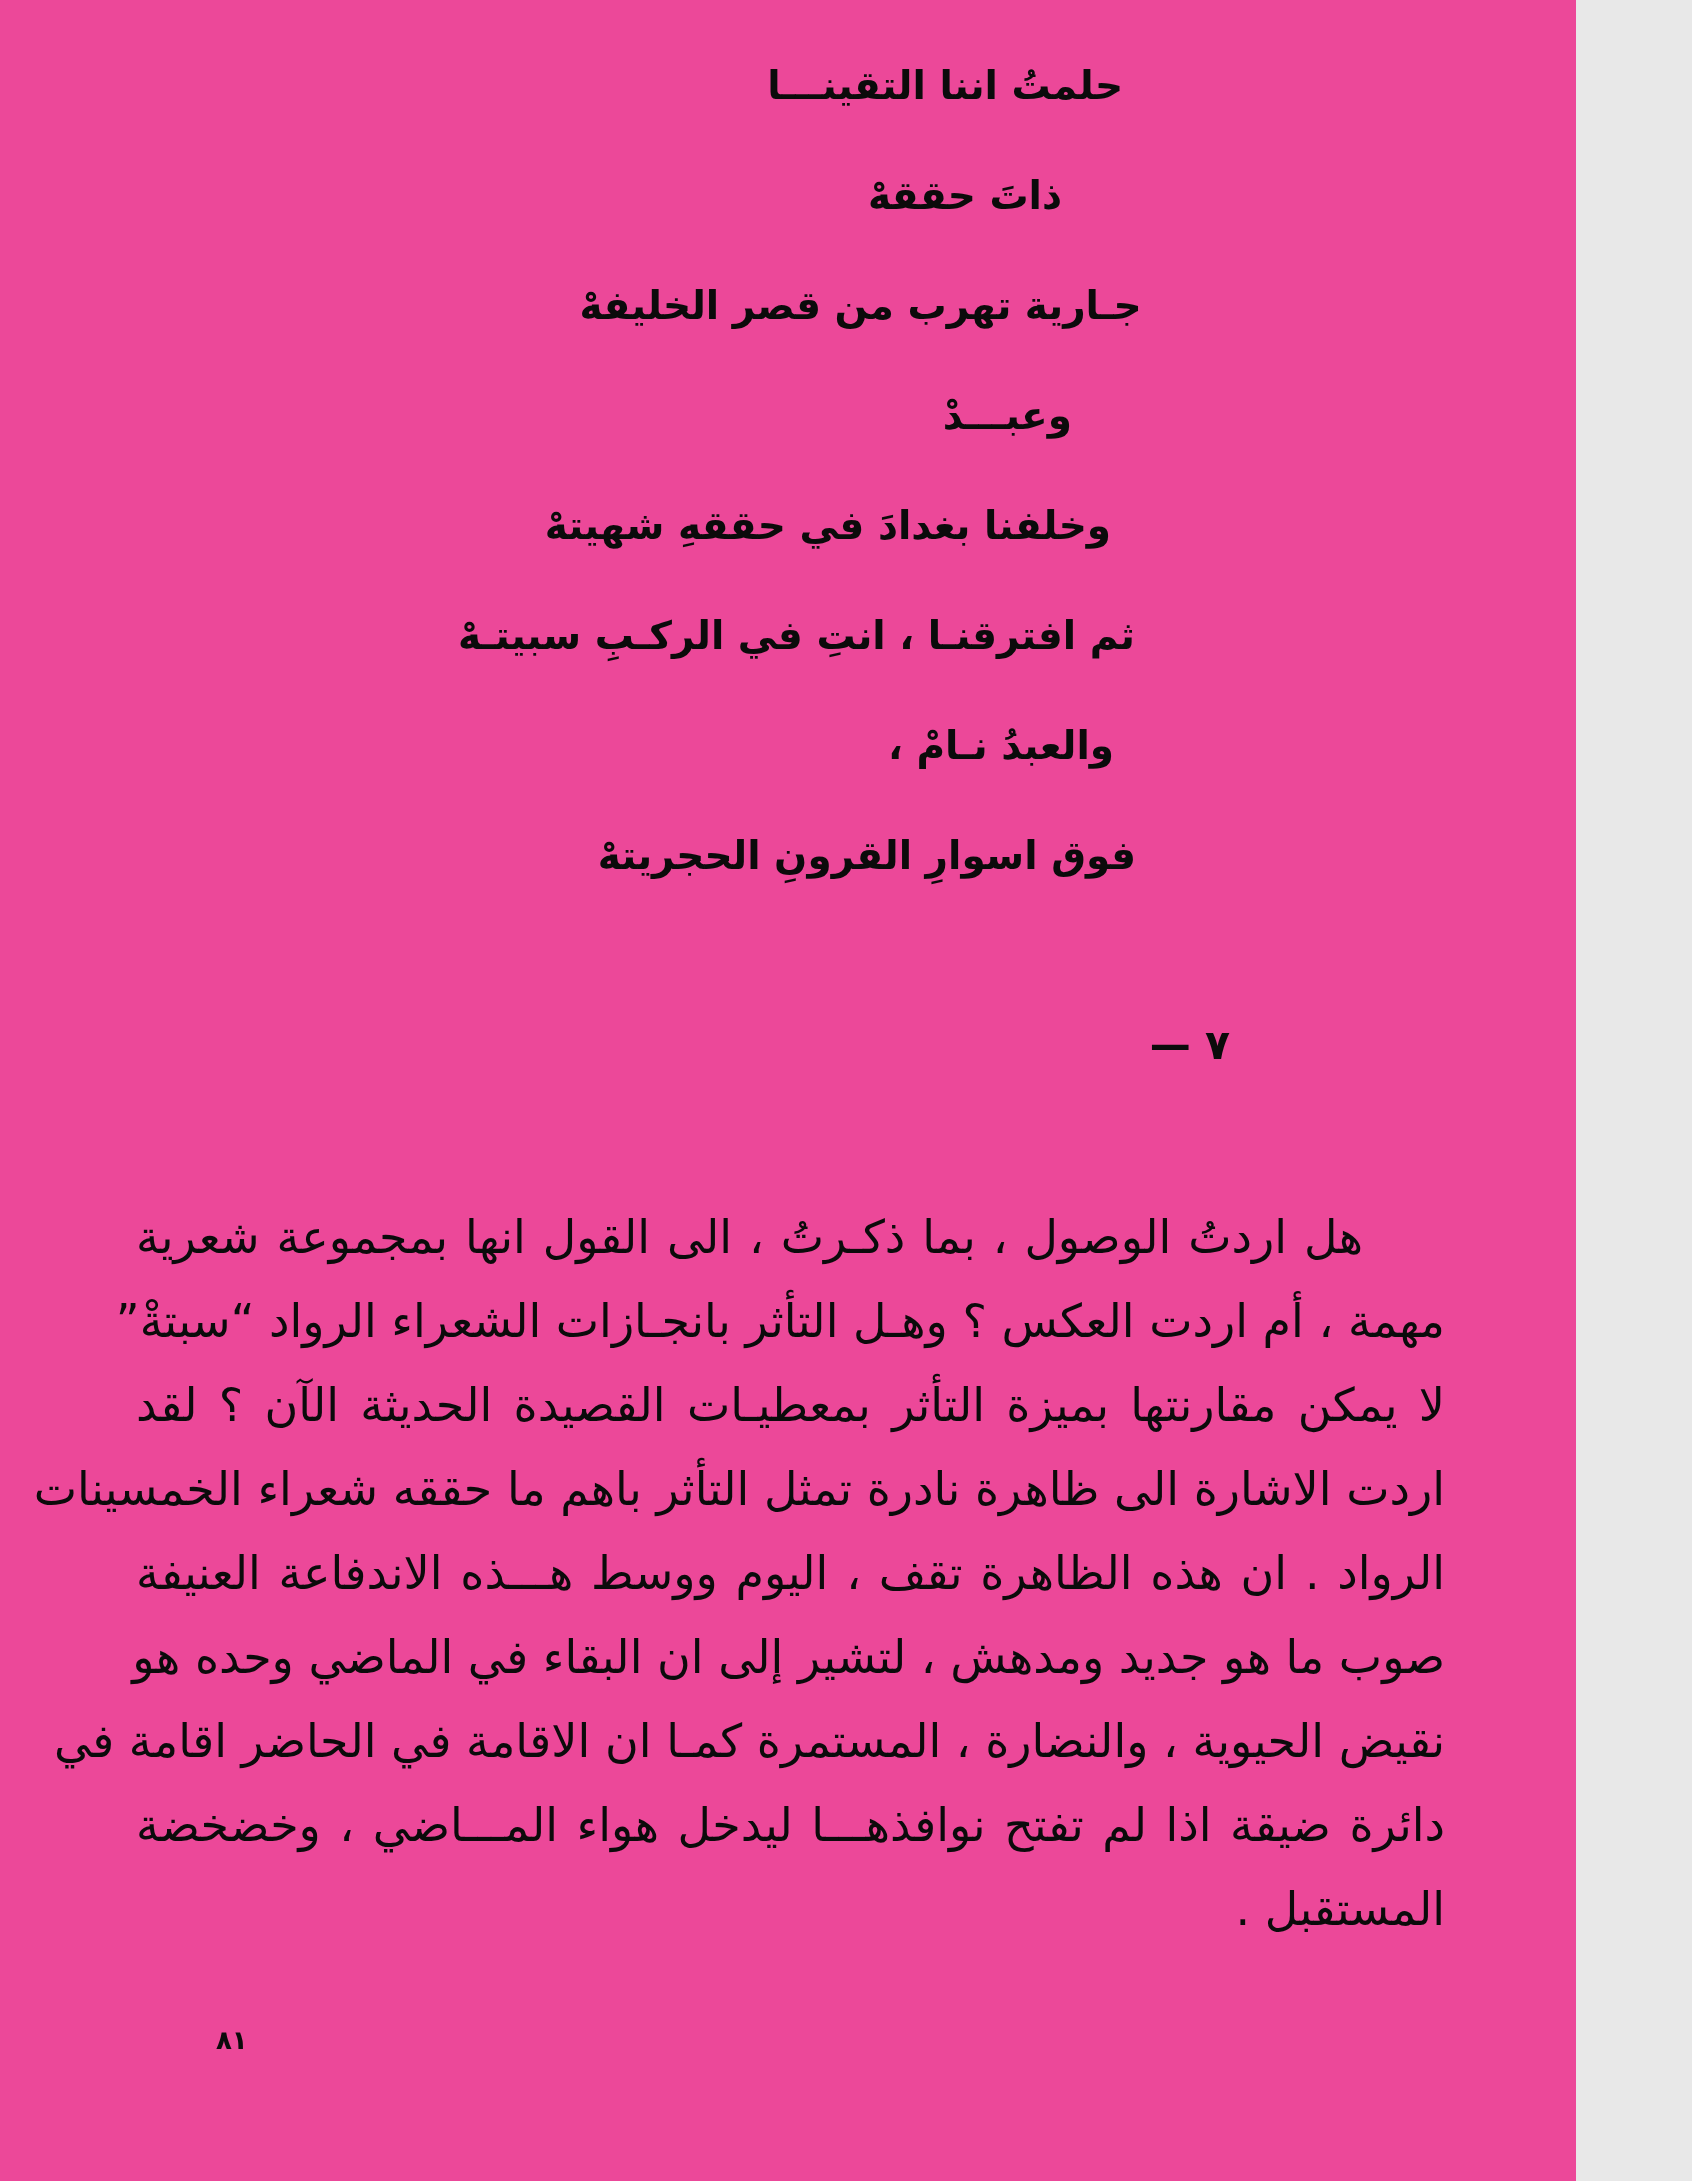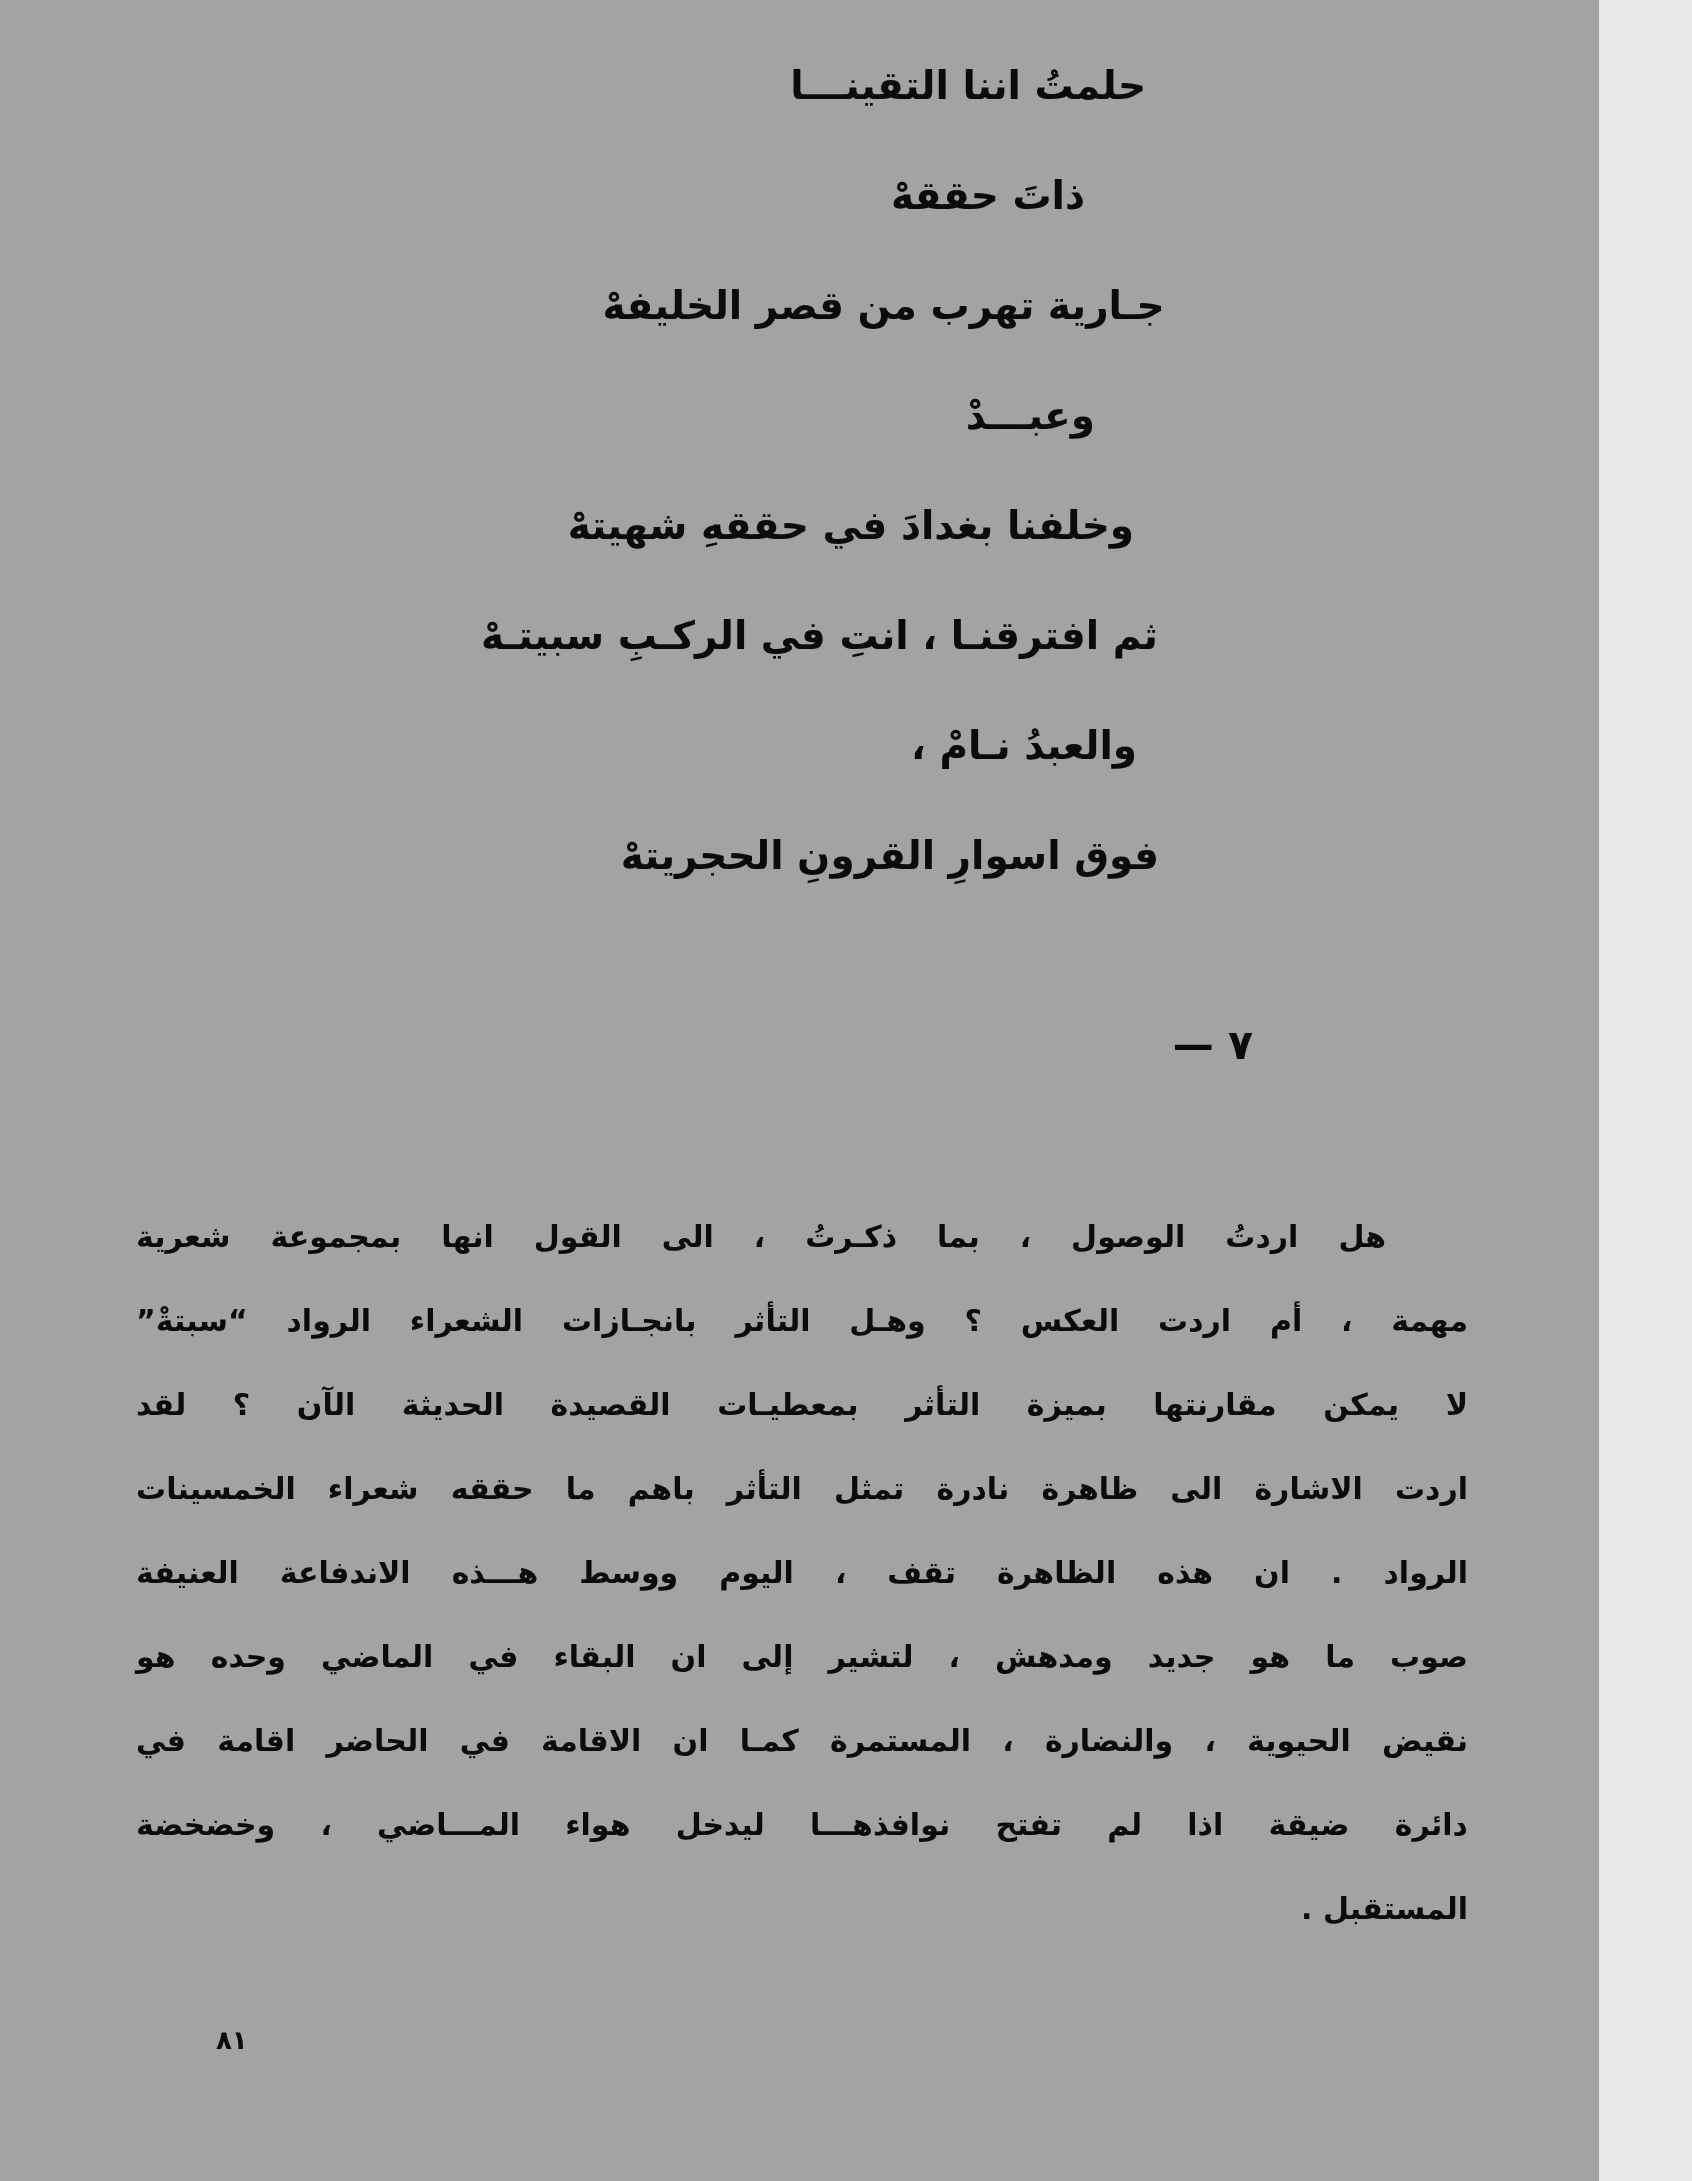--- a/index.html
+++ b/index.html
@@ -4,26 +4,25 @@
 <style>
   html, body {
     margin: 0;
     padding: 0;
     background: #e8e8e8;
   }
   .page {
     position: relative;
     width: 1576px;
     height: 2181px;
-    background: #a3a3a3;
+    background: #ec4899;
     overflow: hidden;
     font-family: "DejaVu Sans", sans-serif;
     color: #0b0b0b;
     direction: rtl;
-    padding-left: 23px;
   }
   
   .poem {
     position: absolute;
     top: 60px;
     right: 425px;
     left: 373px;
     text-align: right;
   }
   .poem-line {
@@ -54,22 +53,22 @@
     white-space: nowrap;
   }
   
   .prose {
     position: absolute;
     top: 1195px;
     right: 131px;
     left: 136px;
   }
   .prose-line {
-    font-size: 30px;
-    font-weight: 700;
+    font-size: 46px;
+    font-weight: 400;
     line-height: 84px;
     height: 84px;
     text-align: justify;
     text-align-last: justify;
     white-space: nowrap;
     letter-spacing: 0.3px;
   }
   .prose-line.first {
     padding-right: 82px;
   }

